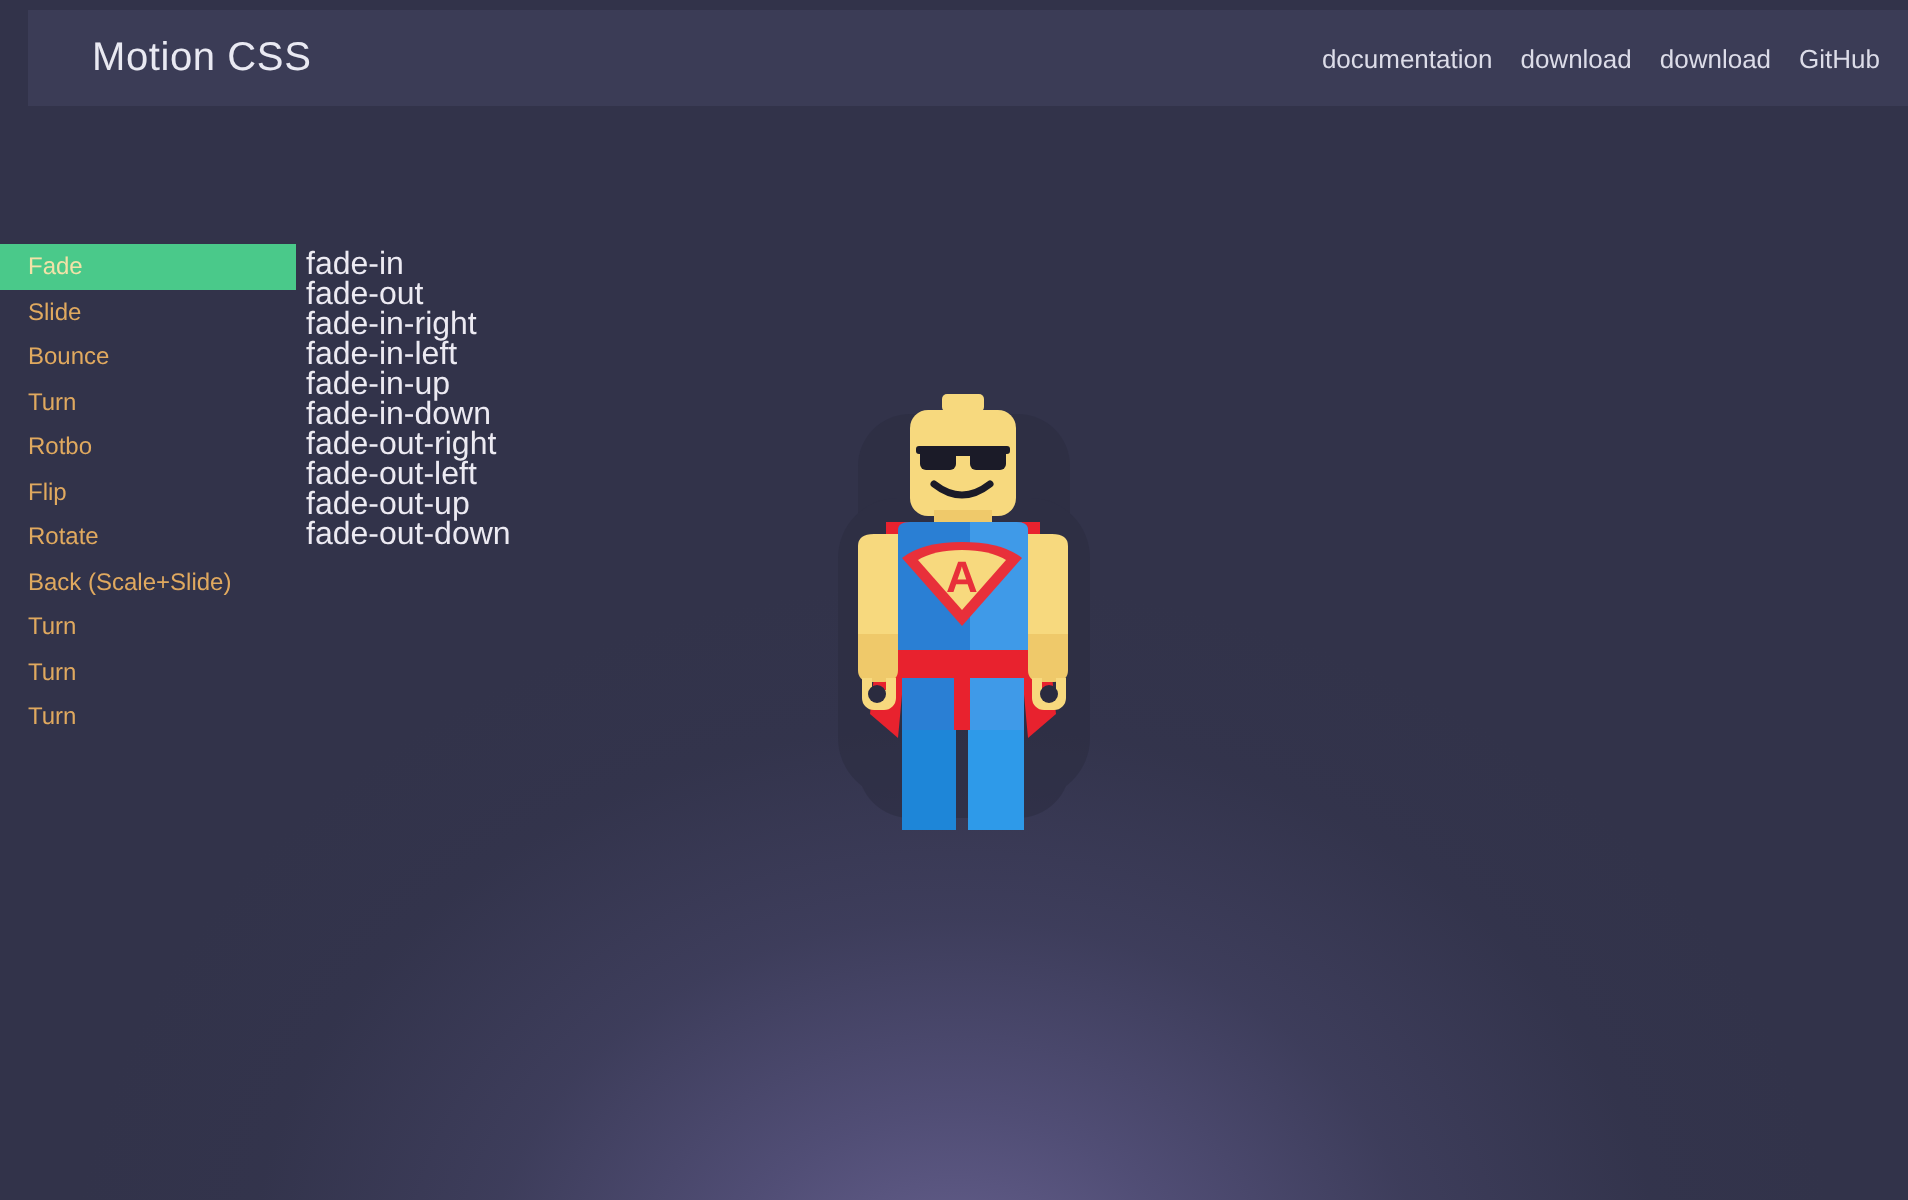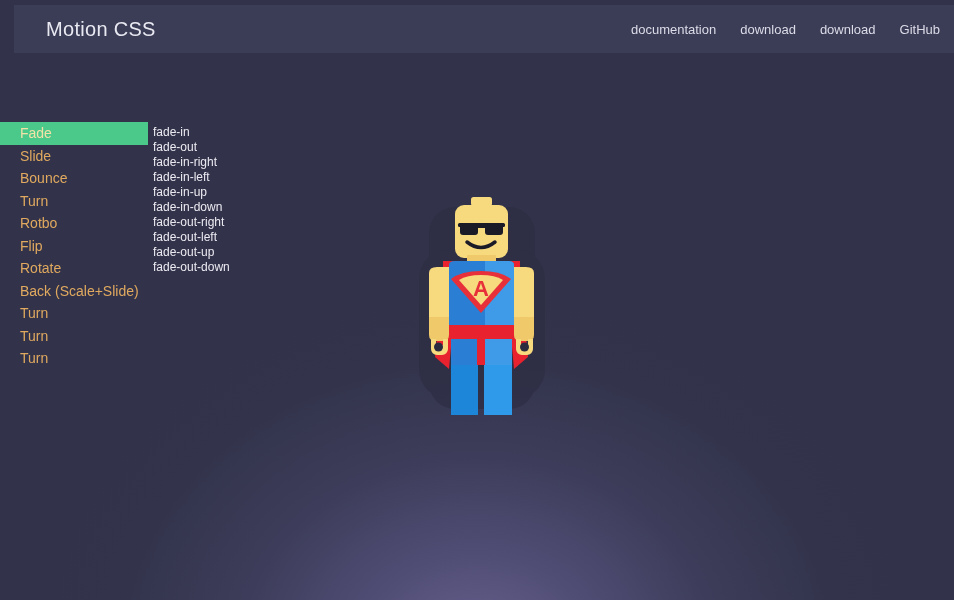--- a/index.html
+++ b/index.html
@@ -41,21 +41,21 @@
   }
   #brand {
     color:#e9e9f2;
     font-size:20px;
     letter-spacing:0.3px;
     white-space:nowrap;
   }
   #nav {
     display:flex;
     align-items:center;
-    gap:24px;
+    gap:14px;
   }
   .nav-link {
     color:#dcdce8;
     font-size:13px;
     text-decoration:none;
     white-space:nowrap;
     cursor:pointer;
   }
 
   
@@ -68,42 +68,42 @@
     align-items:flex-start;
   }
   #sidebar {
     width:148px;
     flex:0 0 148px;
   }
   .side-item {
     display:block;
     height:22.5px;
     line-height:22.5px;
-    padding-left:20px;
+    padding-left:14px;
     color:#e0a95f;
-    font-size:14px;
+    font-size:12px;
     white-space:nowrap;
     cursor:pointer;
   }
   .side-item.active {
     background:#4ac98a;
     color:#f2e2a8;
   }
 
   #anim-list {
     flex:0 0 auto;
     padding-left:5px;
     padding-top:3px;
   }
   .anim-item {
     display:block;
     height:15px;
     line-height:15px;
     color:#eceaf2;
-    font-size:12px;
+    font-size:16px;
     white-space:nowrap;
     cursor:pointer;
   }
 
   
   #stage {
     position:absolute;
     left:0; top:0; width:954px; height:600px;
     z-index:3;
     pointer-events:none;

